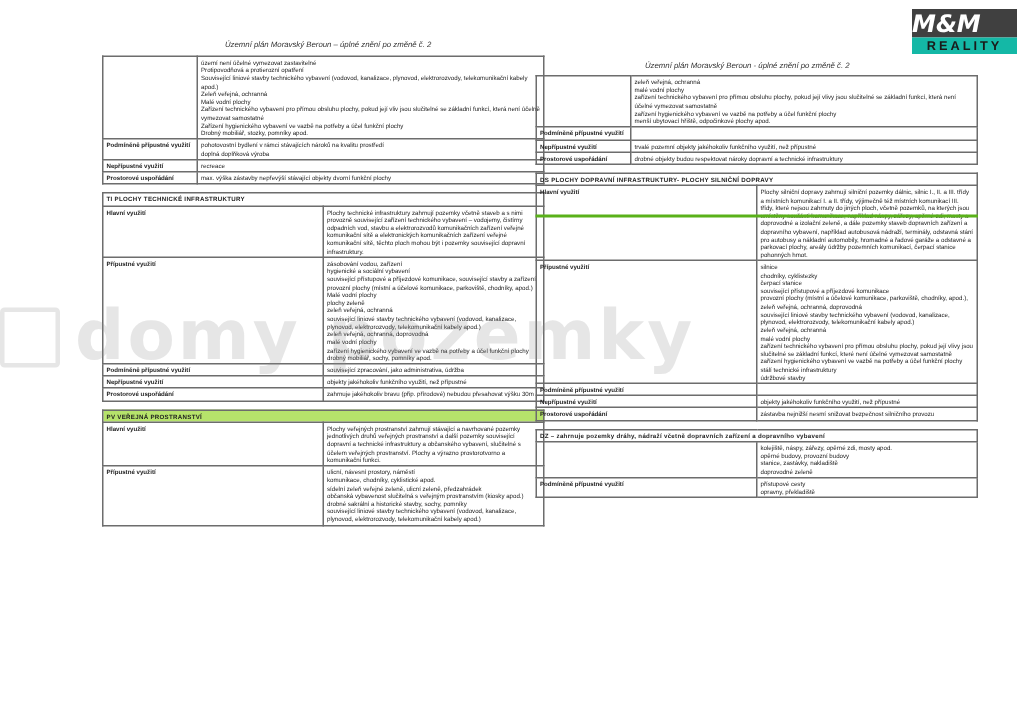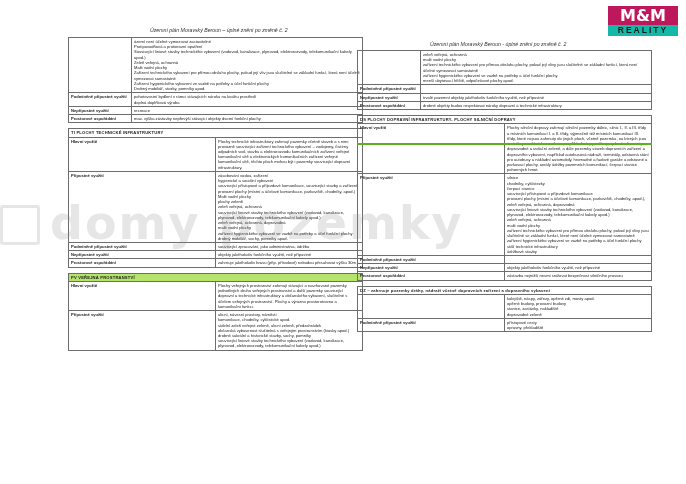--- a/index.html
+++ b/index.html
@@ -38,29 +38,29 @@
     border-radius:3px;
   }
   
   .logo{
     position:absolute;
     right:8px;top:6px;
     width:70px;
     z-index:20;
   }
   .logo-top{
-    background:#be185d;
+    background:#404040;
     color:#fff;
     font-family:"DejaVu Sans", sans-serif;
     font-weight:bold;
     font-size:16px;
-    text-align:center;
     letter-spacing:0px;
     line-height:18px;
     padding:1px 0 0 0;
+    font-style:italic;
   }
   .logo-bottom{
     background:#14b8a6;
     color:#1a1a1a;
     font-size:8.5px;
     font-weight:bold;
     text-align:center;
     letter-spacing:2px;
     line-height:11px;
   }

